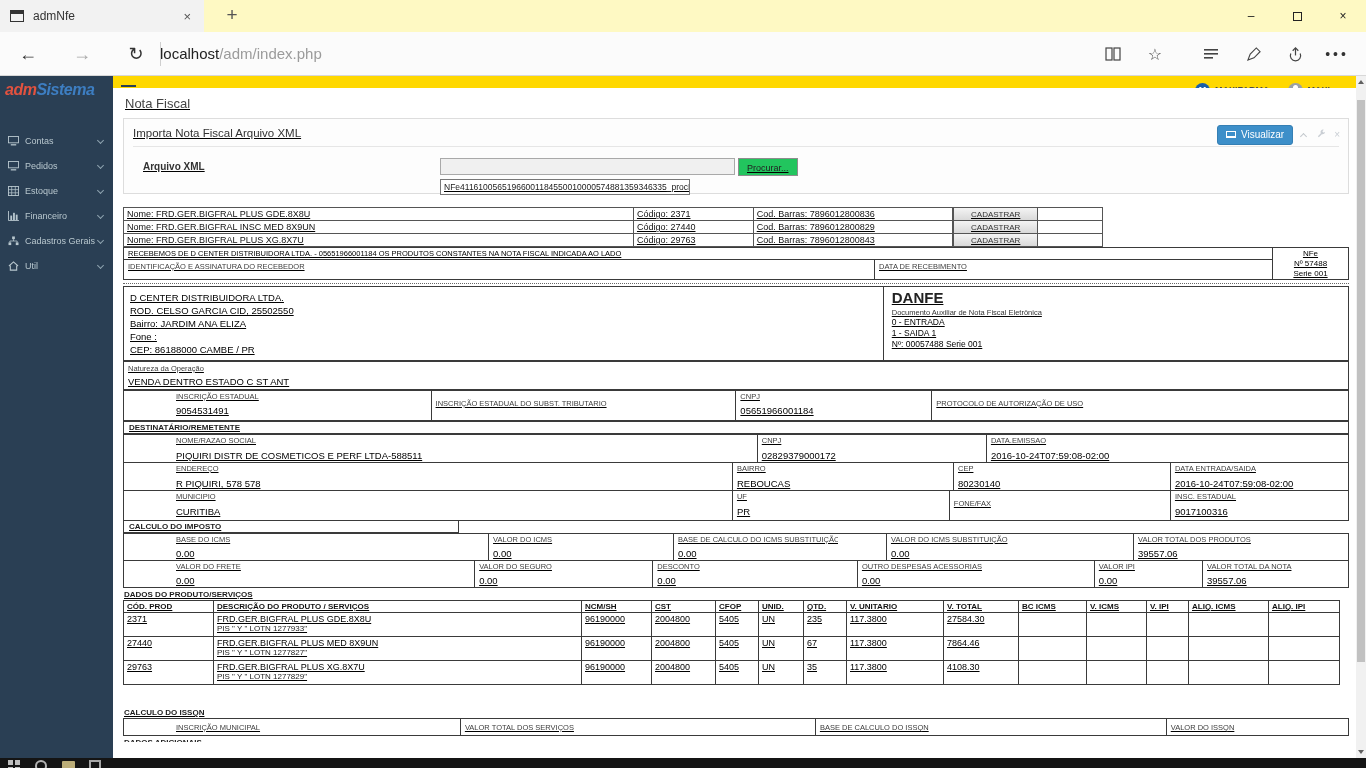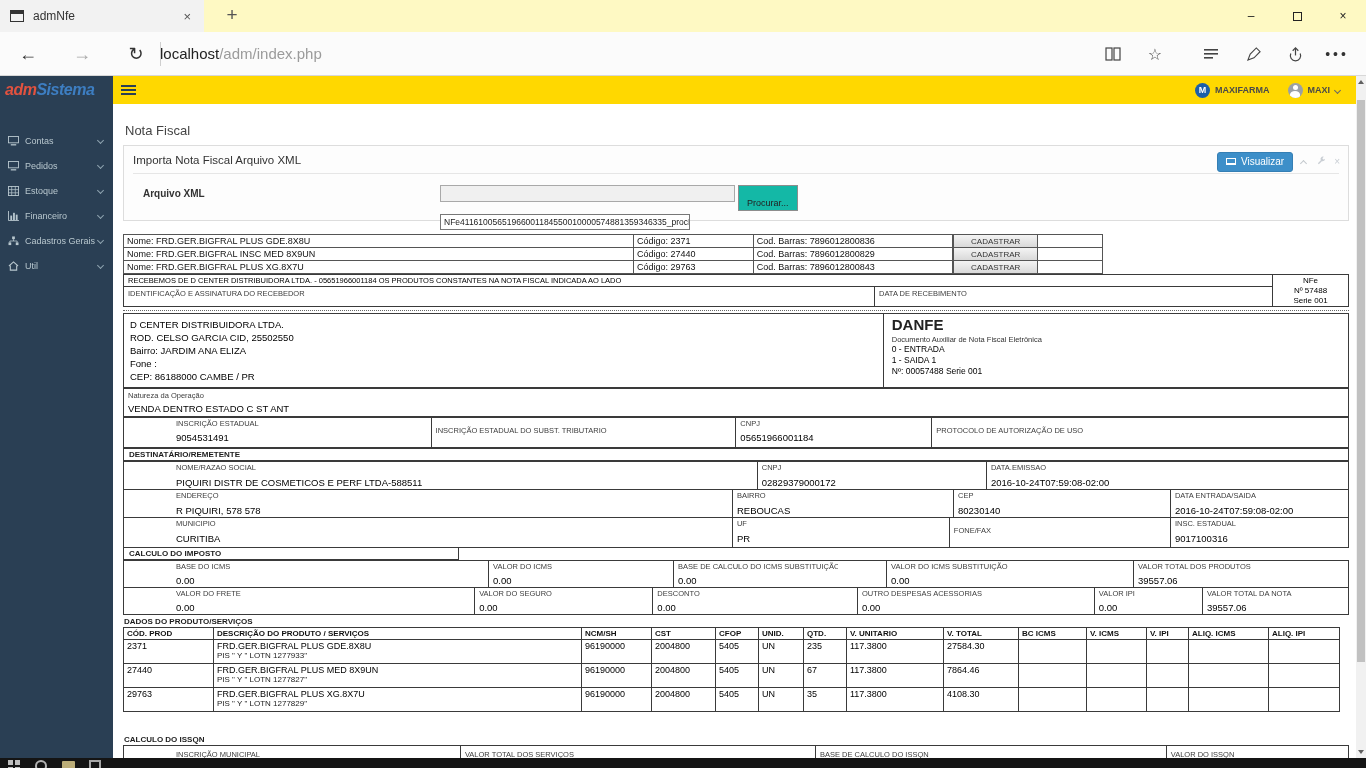--- a/index.html
+++ b/index.html
@@ -43,37 +43,37 @@
   .topbar { position:absolute; left:113px; top:76px; width:1243px; height:28px; background:#ffd800; display:flex; align-items:center; }
   .burger { margin-left:8px; width:15px; }
   .burger div { height:2px; background:#2a3f54; margin:2px 0; }
   .top-right { margin-left:auto; display:flex; align-items:center; margin-right:14px; gap:18px; }
   .chip { display:flex; align-items:center; gap:5px; font-size:9px; color:#4a4a4a; font-weight:bold; }
   .avatar { width:15px; height:15px; border-radius:50%; background:#1b5fa8; color:#fff; font-size:9px; font-weight:bold; text-align:center; line-height:15px; font-style:normal; }
   .person { width:15px; height:15px; border-radius:50%; background:#9aa0a6; position:relative; overflow:hidden; }
   .person:before { content:""; position:absolute; left:5px; top:2.5px; width:5px; height:5px; border-radius:50%; background:#fff; }
   .person:after { content:""; position:absolute; left:2.5px; top:8.5px; width:10px; height:7px; border-radius:50% 50% 0 0; background:#fff; }
 
-  .content { position:absolute; left:113px; top:115px; width:1243px; height:654px; background:#fff; padding:6px 7px 0 10px; overflow:hidden; }
+  .content { position:absolute; left:113px; top:88px; width:1243px; height:654px; background:#fff; padding:6px 7px 0 10px; overflow:hidden;text-decoration:underline; }
 
   .page-title { font-size:13px; color:#444; margin:2px 0 7px 2px; }
 
   .panel { position:relative; border:1px solid #ddd; background:#fdfdfd; height:76px; padding:5px 9px; margin-bottom:13px; }
   .panel-title { font-size:11.5px; color:#333; padding:3px 0 7px; border-bottom:1px solid #e6e6e6; }
   .panel-tools { position:absolute; right:8px; top:6px; display:flex; align-items:center; gap:8px; }
   .btn-vis { background:#3d8fc9; color:#fff; font-size:10px; padding:3px 8px 4px; border-radius:3px; display:flex; align-items:center; gap:5px; border:1px solid #357fb4; cursor:pointer; }
   .vis-ico { display:inline-block; width:10px; height:7px; border:1px solid #fff; border-bottom-width:2px; }
   .ptool { color:#c9ced4; font-size:10px; line-height:10px; cursor:pointer; }
 
   .form-row { display:flex; align-items:flex-start; margin-top:11px; }
   .f-label { width:307px; padding-left:10px; font-size:10px; font-weight:bold; color:#333; padding-top:3px; }
   .file-group { }
   .file-line { display:flex; gap:3px; }
   .file-field { width:295px; height:17px; background:#f0f0f0; border:1px solid #a9a9a9; }
-  .btn-procurar { height:18px; font-size:9px; padding:12px 8px; background:#14b8a6; border:1px solid #8d8d8d; color:#222; cursor:pointer; }
+  .btn-procurar { height:18px; font-size:9px; padding:4px 8px; background:#22c55e; border:1px solid #8d8d8d; color:#222; cursor:pointer; }
   .file-name { margin-top:3px; width:250px; border:1px solid #777; font-size:8.5px; color:#222; padding:2px 3px; background:#fff; white-space:nowrap; overflow:hidden; }
 
   
   .ctable { width:980px; border:1px solid #555; border-bottom:none; font-size:9px; color:#111; }
   .crow { display:flex; border-bottom:1px solid #555; height:13px; align-items:stretch; }
   .ccell { border-left:1px solid #555; padding:0 3px; line-height:12px; white-space:nowrap; overflow:hidden; }
   .ccell:first-child { border-left:none; }
   .c-nome { width:510px; }
   .c-cod  { width:120px; }
   .c-bar  { width:200px; }

